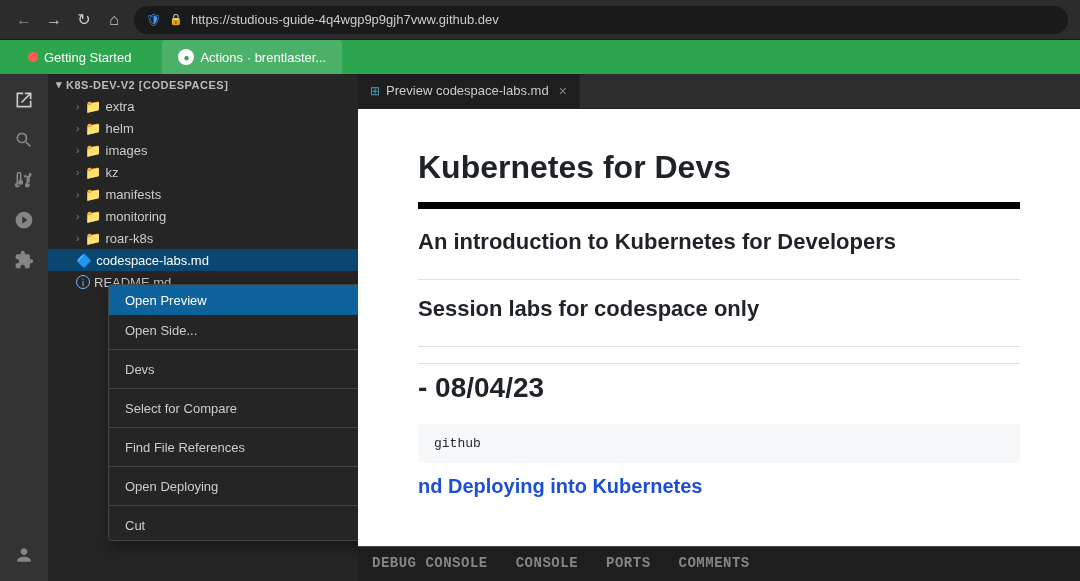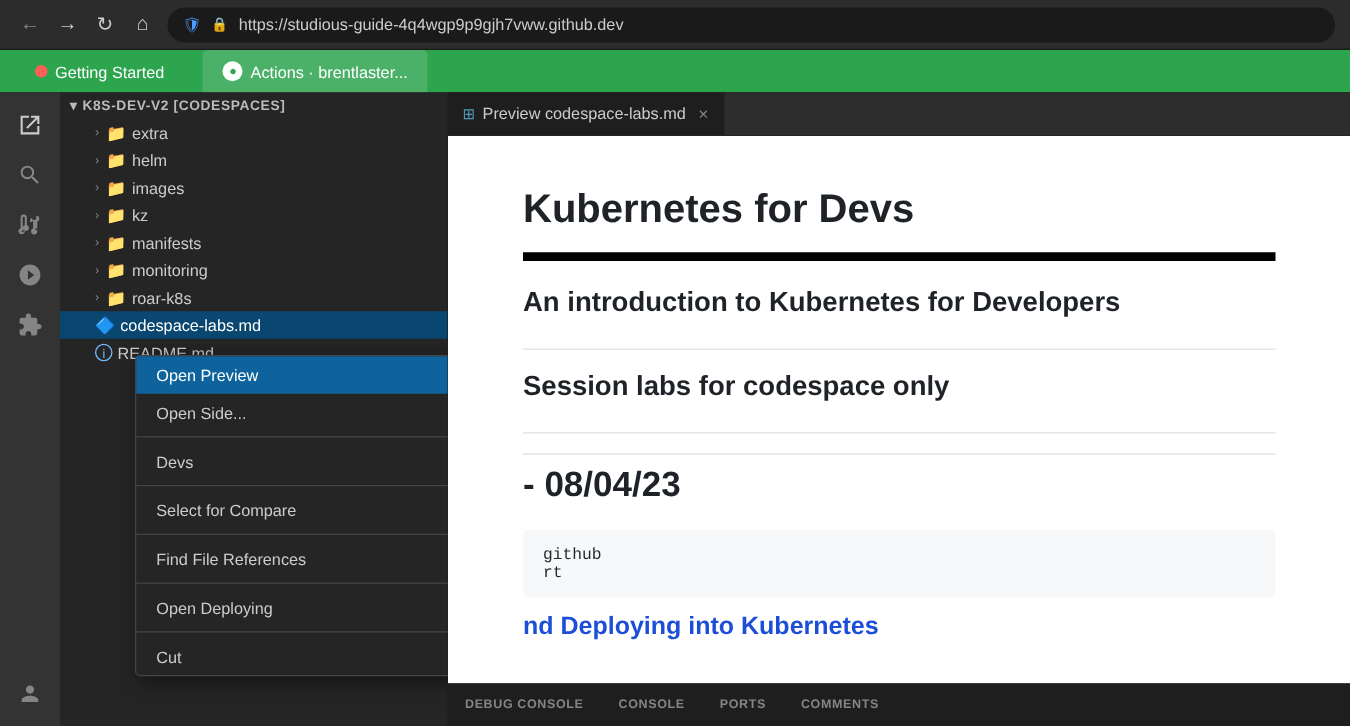--- a/index.html
+++ b/index.html
@@ -296,26 +296,27 @@
       height: 35px;
       background: #1e1e1e;
       border-top: 1px solid #454545;
       display: flex;
       align-items: stretch;
     }
     .panel-tab {
       padding: 0 14px;
       display: flex;
       align-items: center;
-      font-size: 10px;
+      font-size: 14px;
       font-weight: 600;
       color: #858585;
       letter-spacing: 0.5px;
       cursor: pointer;
       border-bottom: 2px solid transparent;
+      font-family: Liberation Mono, monospace;
     }
 
     
     .code-block {
       background: #f6f8fa;
       border-radius: 4px;
       padding: 12px 16px;
       font-family: 'Courier New', monospace;
       font-size: 13px;
       color: #24292f;
@@ -497,21 +498,20 @@
       </div>
     </div>
 
     <div class="preview-content">
       <div class="preview-h1">Kubernetes for Devs</div>
       <div class="preview-h2">An introduction to Kubernetes for Developers</div>
       <div class="preview-h2">Session labs for codespace only</div>
       <div class="preview-date">- 08/04/23</div>
       <div class="code-block">
         <div>github</div>
-        <div>rt</div>
       </div>
       <div class="deploy-heading">nd Deploying into Kubernetes</div>
     </div>
 
     <div class="bottom-panel">
       <div class="panel-tab">
         <span>DEBUG CONSOLE</span>
       </div>
       <div class="panel-tab">
         <span>CONSOLE</span>

